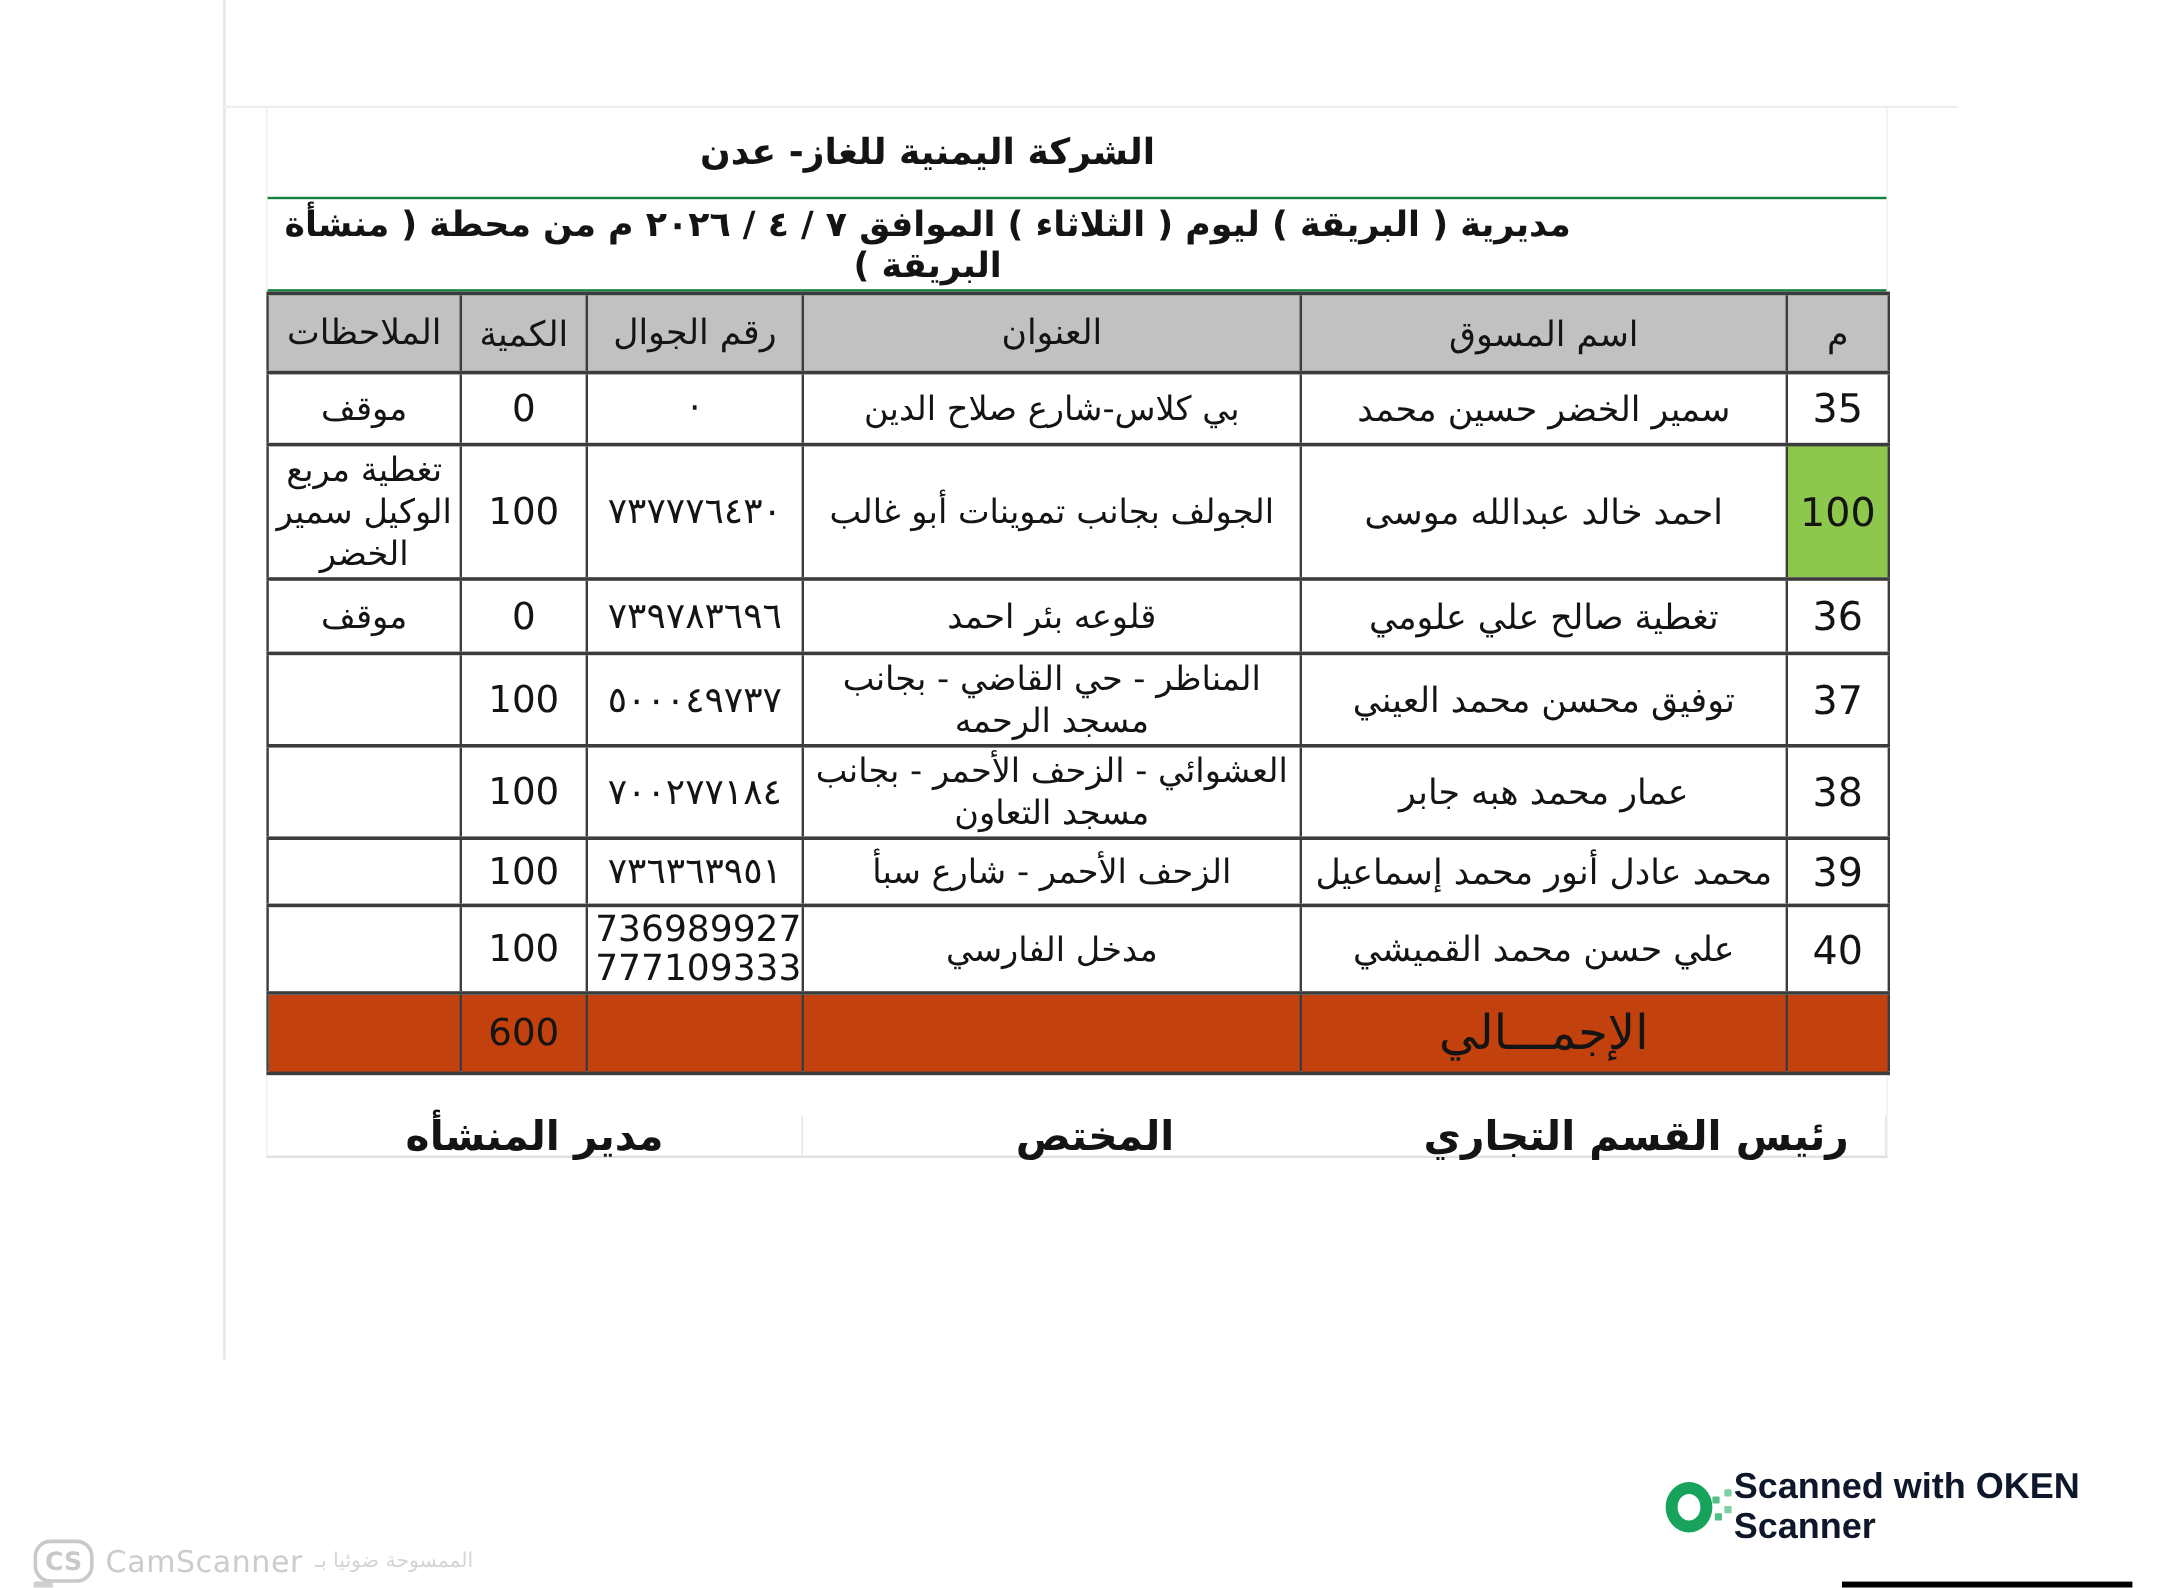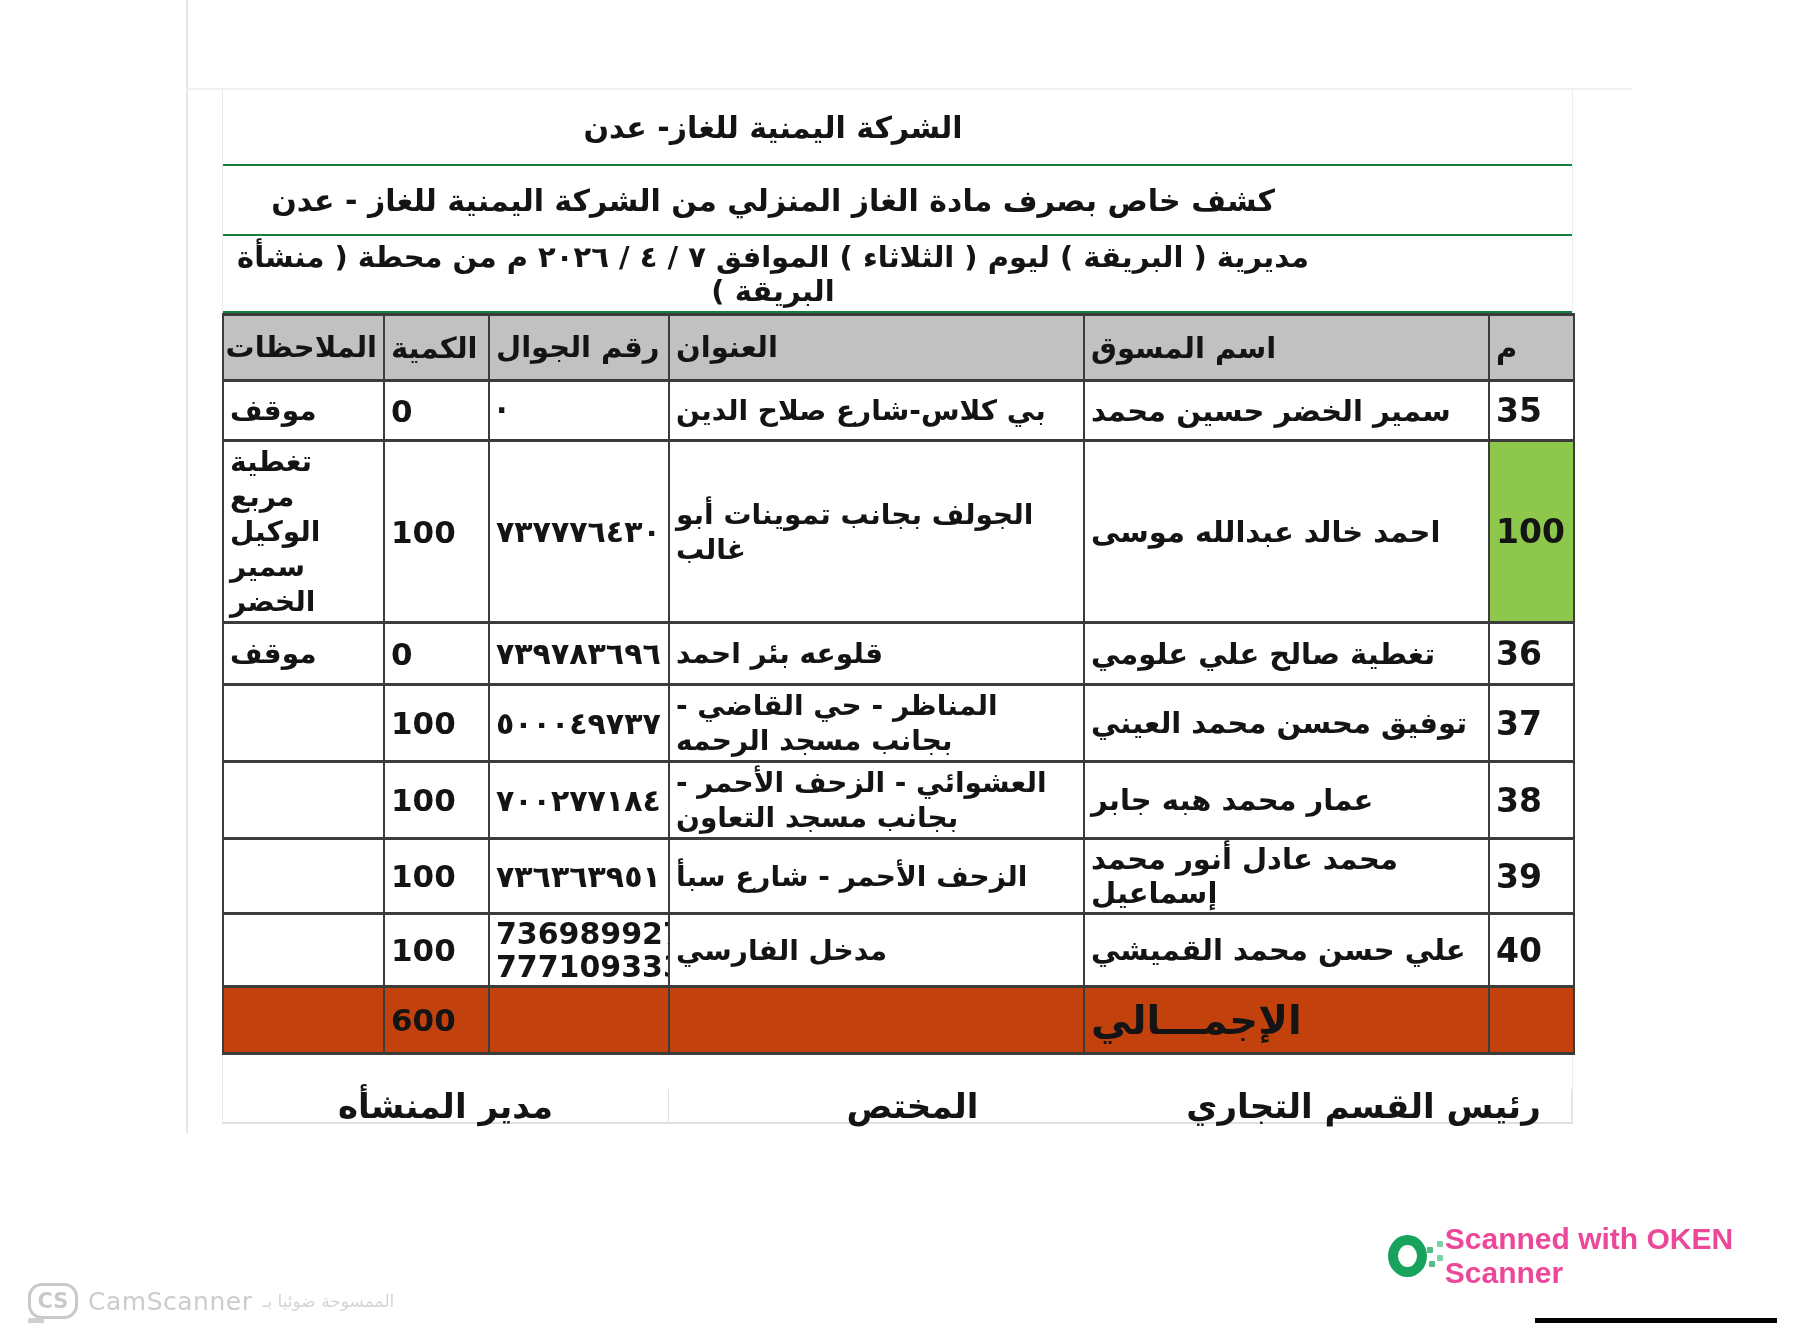--- a/index.html
+++ b/index.html
@@ -18,21 +18,21 @@
   .title-row.r1 { height:74px; }
   .title-row.r2 { height:68px; }
   .title-row.r3 { height:75px; }
   .title-inner { width:1100px; text-align:center; font-weight:bold; font-size:30px; direction:rtl; }
   .title-row.r3 .title-inner { font-size:29px; }
 
   table.main { border-collapse:collapse; table-layout:fixed; width:1351px; }
   table.main td {
     border-left:2px solid #3c3c3c; border-right:2px solid #3c3c3c;
     border-top:3px solid #3c3c3c; border-bottom:3px solid #3c3c3c;
-    text-align:left; vertical-align:middle; font-weight:bold; padding:2px 6px;
+    text-align:center; vertical-align:middle; font-weight:normal; padding:2px 6px;
     overflow:hidden;
   }
   tr.hdr td { background:#c1c1c1; font-size:29px; }
   td.c-no   { font-size:33px; }
   td.c-name { font-size:29px; direction:rtl; }
   td.c-addr { font-size:28px; direction:rtl; line-height:1.25; }
   td.c-phone{ font-size:30px; line-height:1.1; }
   td.c-qty  { font-size:31px; }
   td.c-note { font-size:28px; direction:rtl; line-height:1.25; }
   td.green  { background:#8dc74b; }
@@ -70,38 +70,35 @@
   .oken { position:absolute; left:1388px; top:1222px; display:flex; align-items:center; gap:18px; }
   .oken-logo {
     width:22px; height:22px; border:10px solid #18a35c; border-radius:50%;
     position:relative; background:#fff;
   }
   .oken-logo::after {
     content:""; position:absolute; right:-16px; top:2px; width:6px; height:6px;
     background:#53bd85; border-radius:1px;
     box-shadow:10px -6px 0 #7fd0a6, 10px 8px 0 #7fd0a6, 2px 14px 0 #53bd85;
   }
-  .oken-text { font-family:"Liberation Sans", sans-serif; font-weight:700; font-size:30px; color:#ec4899; }
+  .oken-text { font-family:"Liberation Sans", sans-serif; font-weight:700; font-size:30px; color:#0f172a; }
 
   .black-bar { position:absolute; left:1535px; top:1318px; width:242px; height:12px; background:#000; }
 </style>
 </head>
 <body>
 
 <div class="scan-vline"></div>
 <div class="scan-hline"></div>
 
 <div class="doc">
 
   <div class="title-block">
     <div class="title-row r1">
       <div class="title-inner">الشركة اليمنية للغاز- عدن</div>
-    </div>
-    <div class="title-row r2">
-      <div class="title-inner">كشف خاص بصرف مادة الغاز المنزلي من الشركة اليمنية للغاز - عدن</div>
     </div>
     <div class="title-row r3">
       <div class="title-inner">مديرية ( البريقة )  ليوم ( الثلاثاء )  الموافق ٧ / ٤ / ٢٠٢٦  م  من محطة ( منشأة البريقة )</div>
     </div>
   </div>
 
   <table class="main">
     <colgroup>
       <col style="width:161px">
         <col style="width:105px">

